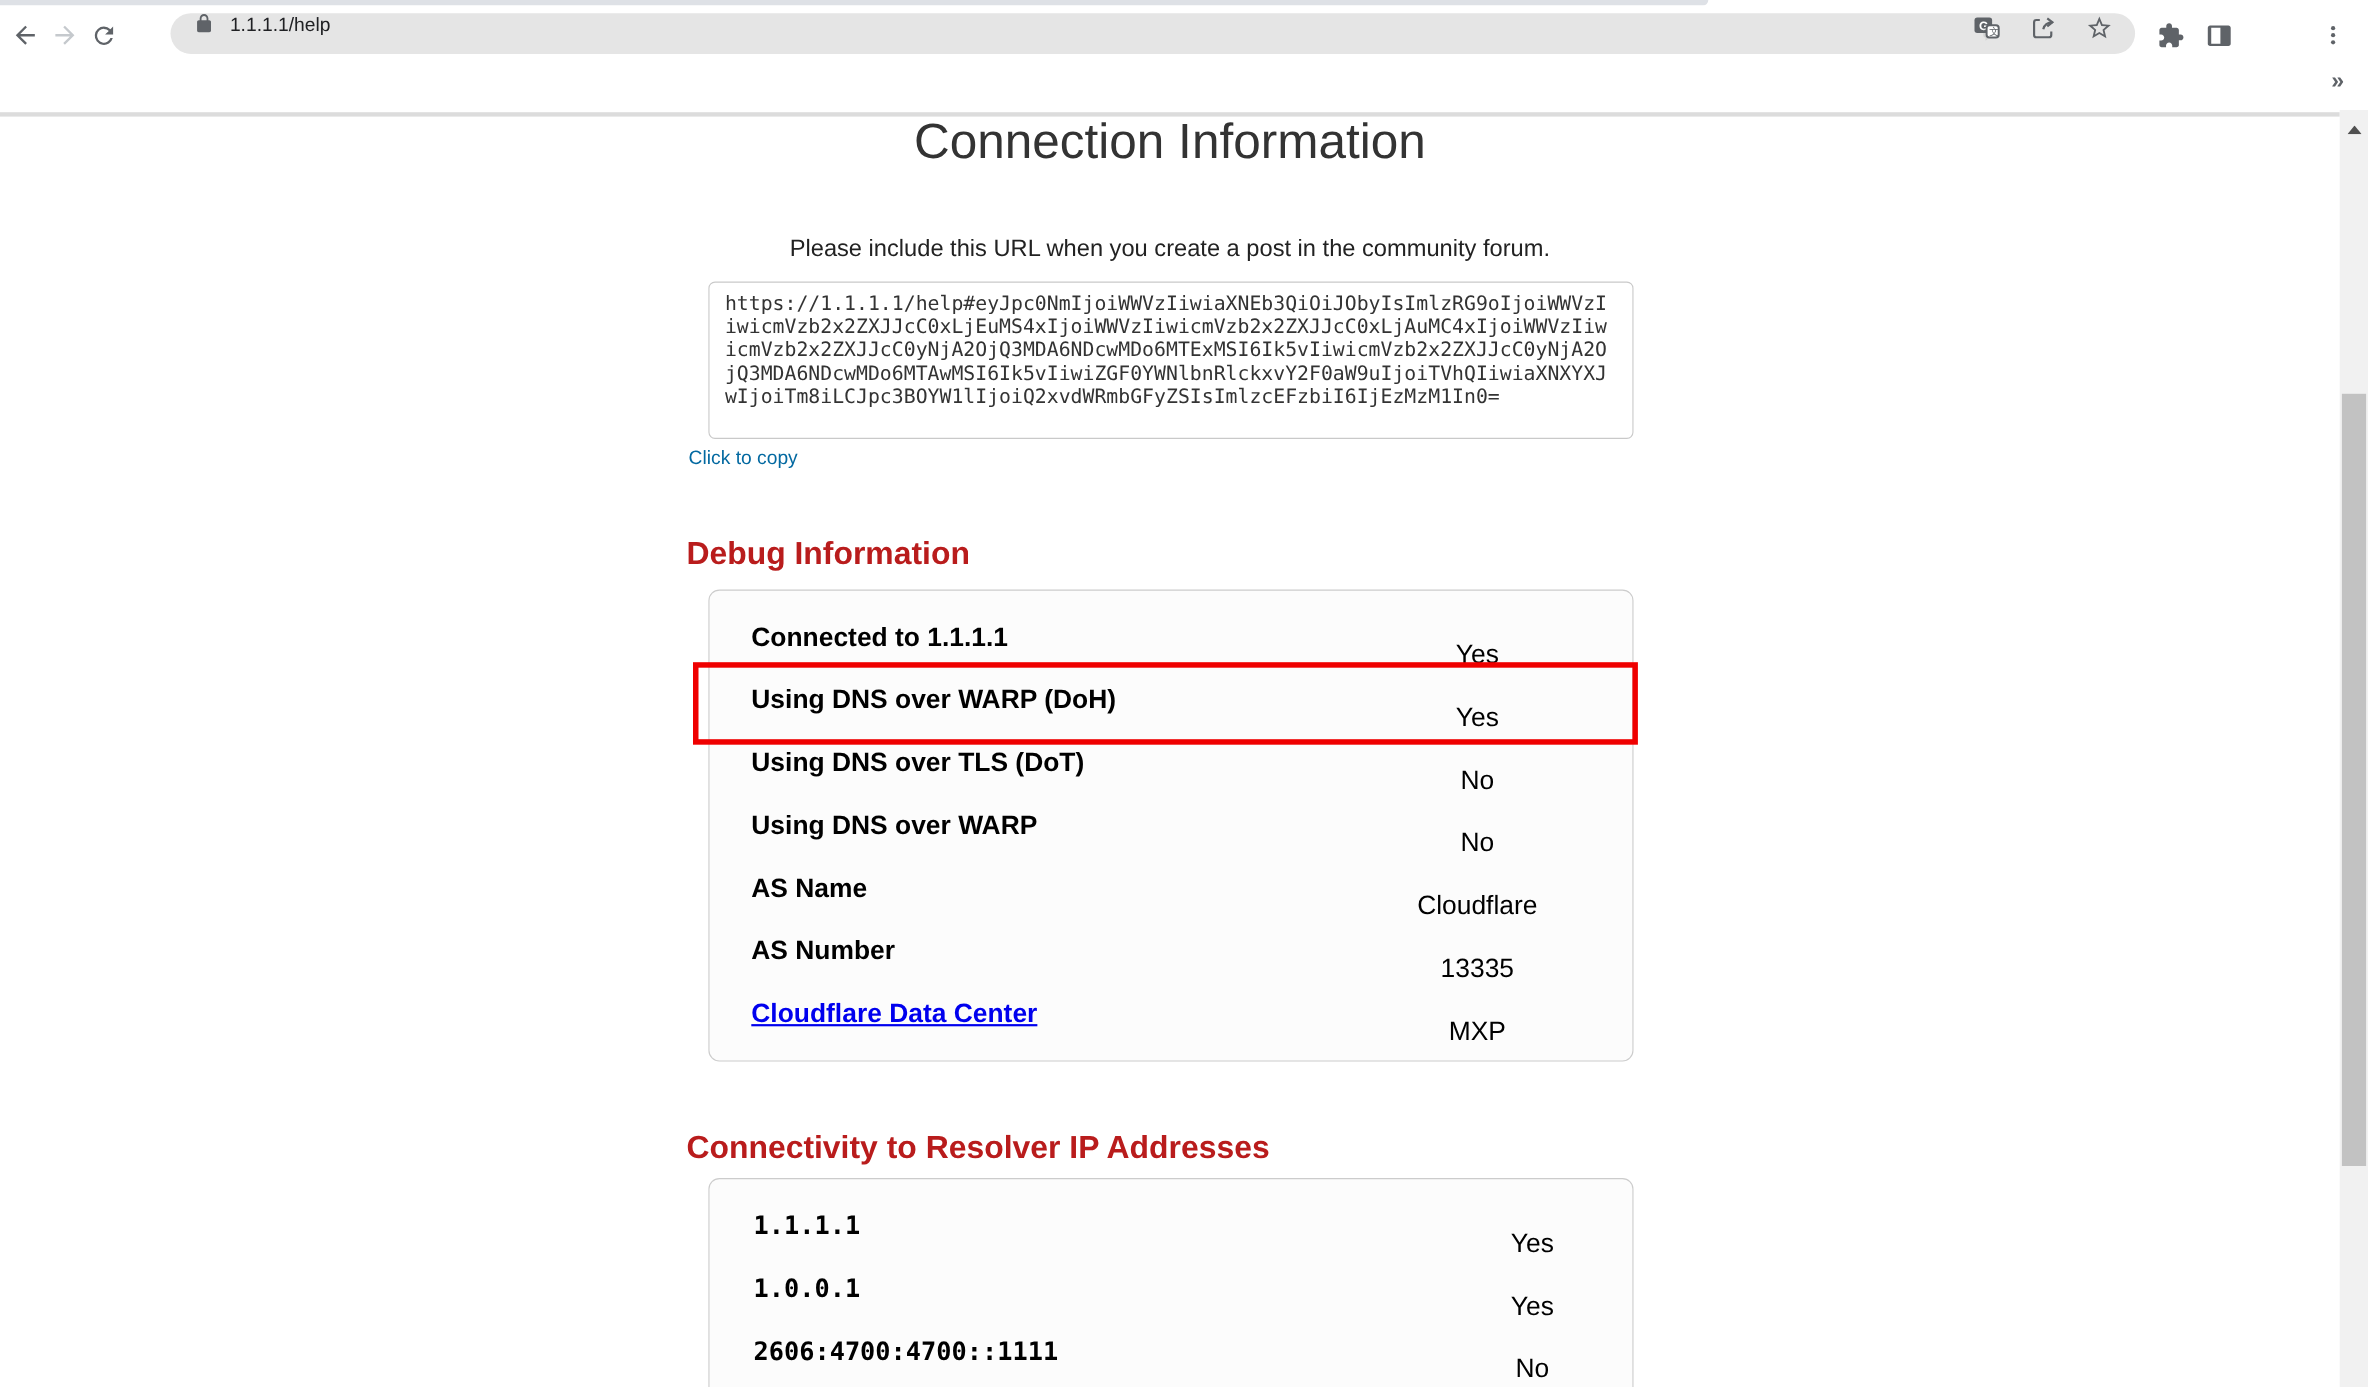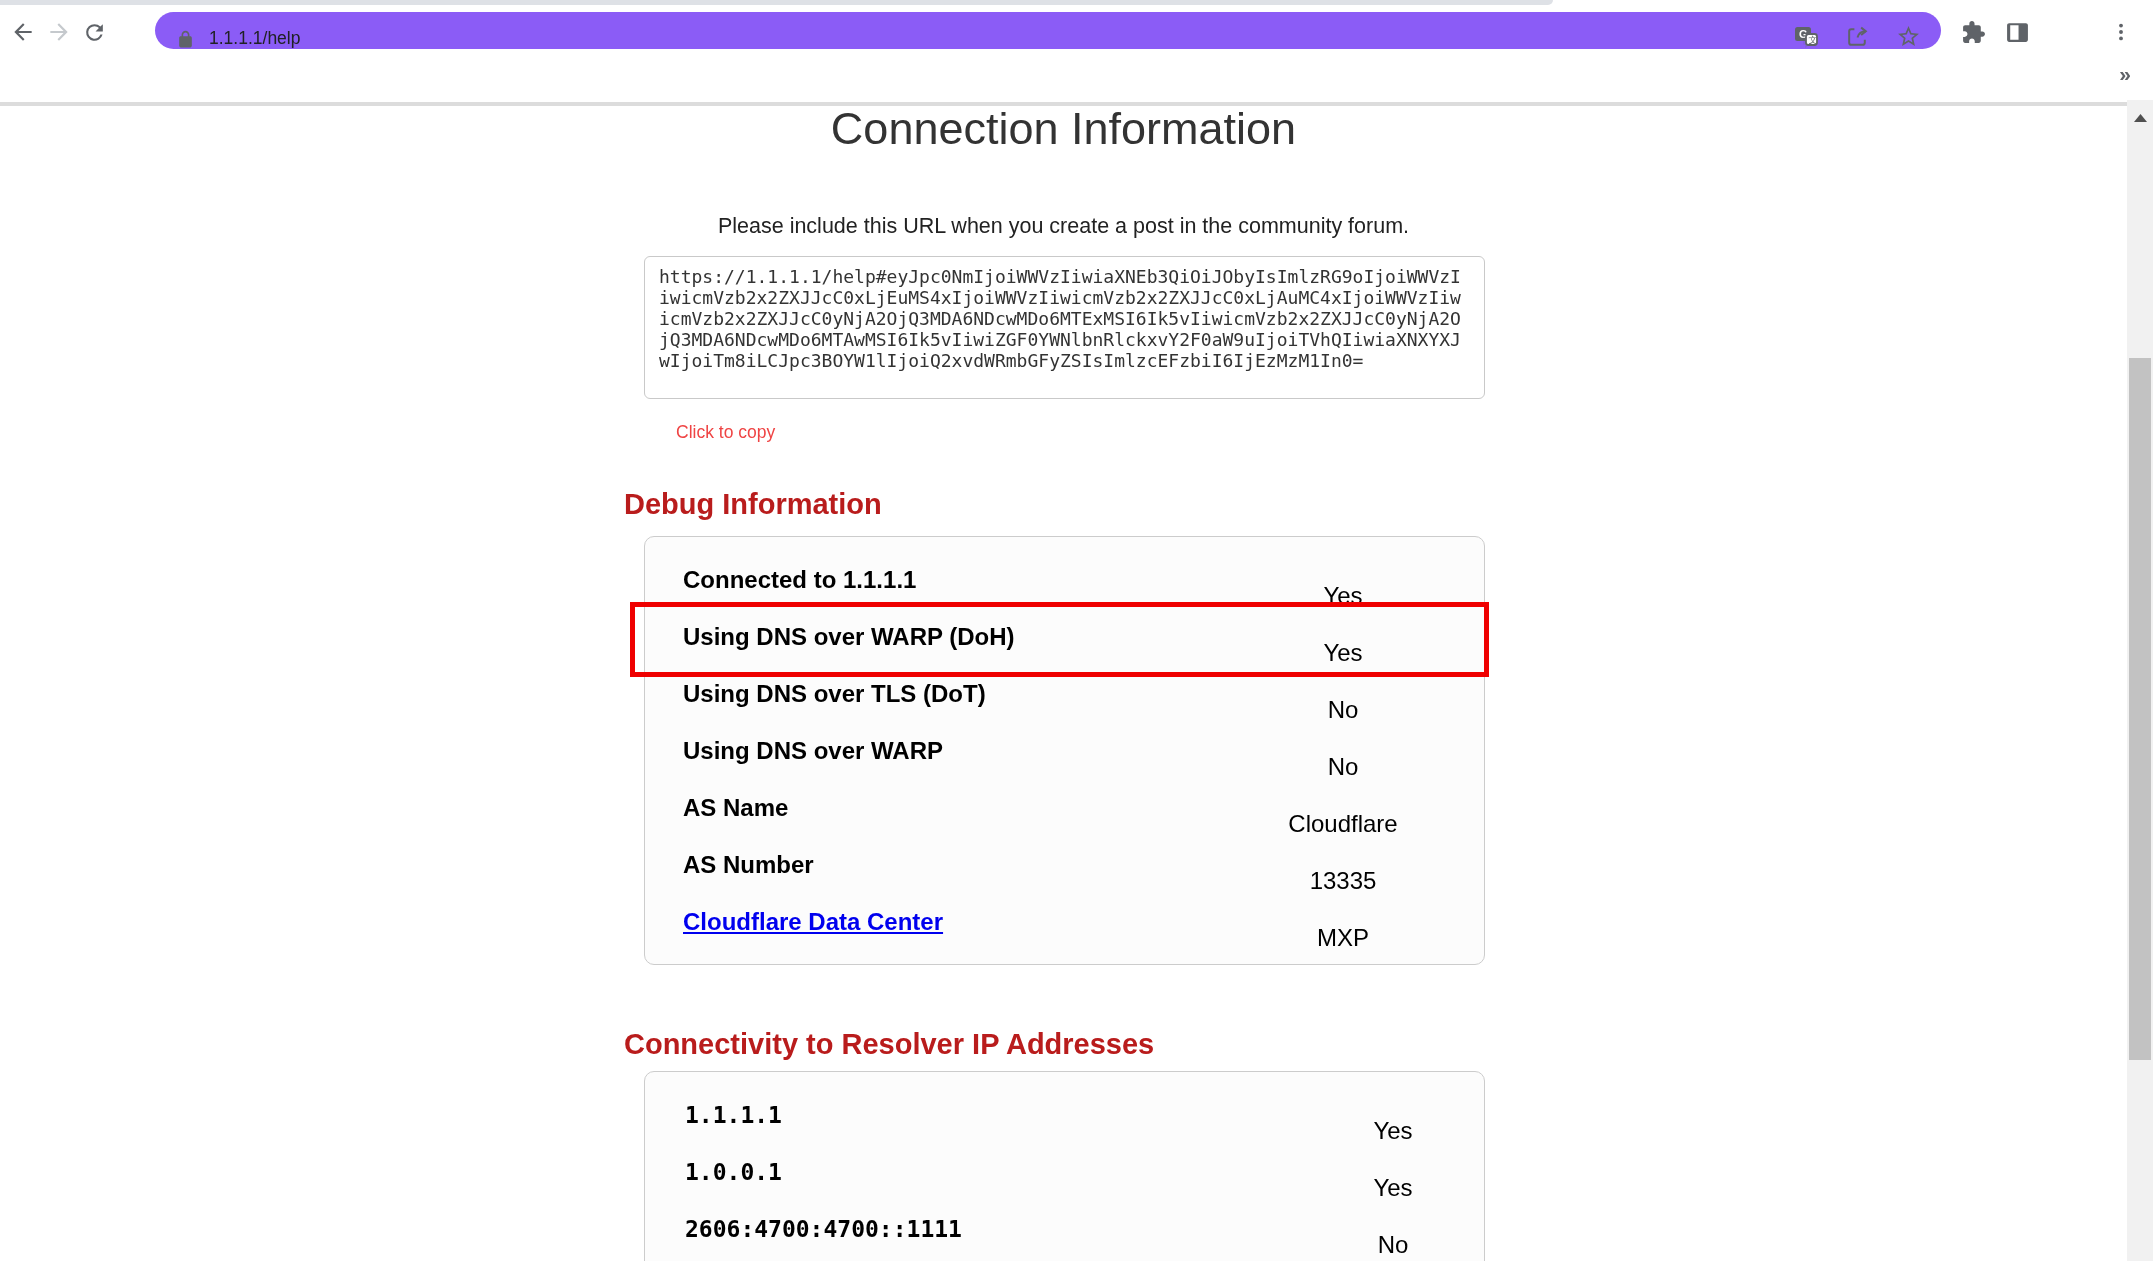--- a/index.html
+++ b/index.html
@@ -8,21 +8,21 @@
   .abs { position:absolute; }
 
   
   .tabstrip { top:0; left:0; width:2153px; height:5px; background:#fff; }
   .tabstrip-gray { position:absolute; top:0; left:0; width:1553px; height:5px;
                    background:#dee1e6; border-bottom-right-radius:6px; }
   .toolbar { top:5px; left:0; width:2153px; height:48px; background:#fff; }
   .navbtn { position:absolute; top:12px; width:30px; height:30px; display:flex;
             align-items:center; justify-content:center; border-radius:50%; }
   .omnibox { position:absolute; left:155px; top:7px; width:1786px; height:37px;
-             background:#8b5cf6; border-radius:19px; display:flex; align-items:flex-end; }
+             background:#e5e5e5; border-radius:19px; display:flex; align-items:flex-start; }
   .omni-url { margin-left:14px; font-size:17.5px; color:#202124; }
   .omni-right { margin-left:auto; display:flex; align-items:center; gap:26px; padding-right:20px; }
   .bookmarks { top:53px; left:0; width:2153px; height:49px; background:#fff; }
   .bm-overflow { position:absolute; right:24px; top:9px; font-size:21px; color:#5f6368;
                  font-weight:bold; letter-spacing:-2px; }
   .page-divider { top:102px; left:0; width:2127px; height:4px; background:#dcdcdc; }
 
   
   .scrollbar { top:100px; left:2127px; width:26px; height:1161px; background:#f1f1f1; }
   .sb-btn { position:absolute; top:0; left:0; width:26px; height:36px; display:flex;
@@ -30,21 +30,21 @@
   .sb-thumb { position:absolute; left:2px; top:258px; width:22px; height:702px; background:#c2c2c2; }
 
   
   .page-title { top:103px; left:0; width:2127px; text-align:center; font-size:45px;
                 color:#333; font-weight:400; }
   .page-sub { top:214px; left:0; width:2127px; text-align:center; font-size:21.5px; color:#222; }
   .codebox { top:256px; left:644px; width:841px; height:143px; background:#fff;
              border:1px solid #c9c9c9; border-radius:6px; padding:9px 14px; cursor:pointer; }
   .codebox pre { font-family:"DejaVu Sans Mono", monospace; font-size:18px; line-height:21px;
                  color:#333; white-space:pre-wrap; word-break:break-all; }
-  .click-copy { top:406px; left:676px; font-size:17.5px; color:#ef4444;margin-top:16px; }
+  .click-copy { top:406px; left:626px; font-size:17.5px; color:#0369a1; }
   .sec-head { left:624px; font-size:29px; font-weight:bold; color:#b91c1c;margin-top:18px; }
   .infobox { left:644px; width:841px; background:#fcfcfc; border:1px solid #ccc;
              border-radius:10px; padding:14px 16px; }
   .row { height:57px; display:flex; align-items:center; }
   .row .lbl { flex:1; padding-left:22px; font-size:24px; font-weight:bold; color:#000; }
   .row .val { width:250px; text-align:center; font-size:24px; color:#000;margin-top:33px; }
   .infobox2 .row .lbl { font-family:"DejaVu Sans Mono", monospace; font-size:23px; padding-left:24px; }
   .infobox2 .row .val { width:150px; }
   a.dc-link { font-weight:bold; text-decoration:underline; }
   .hl-box { top:602px; left:630px; width:859px; height:75px; border:5px solid #ef0000;

